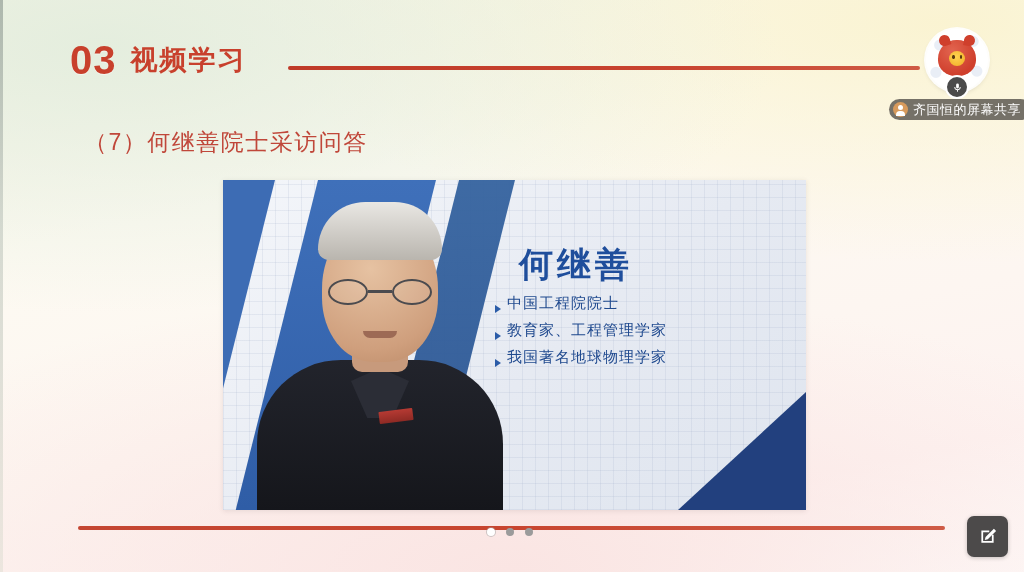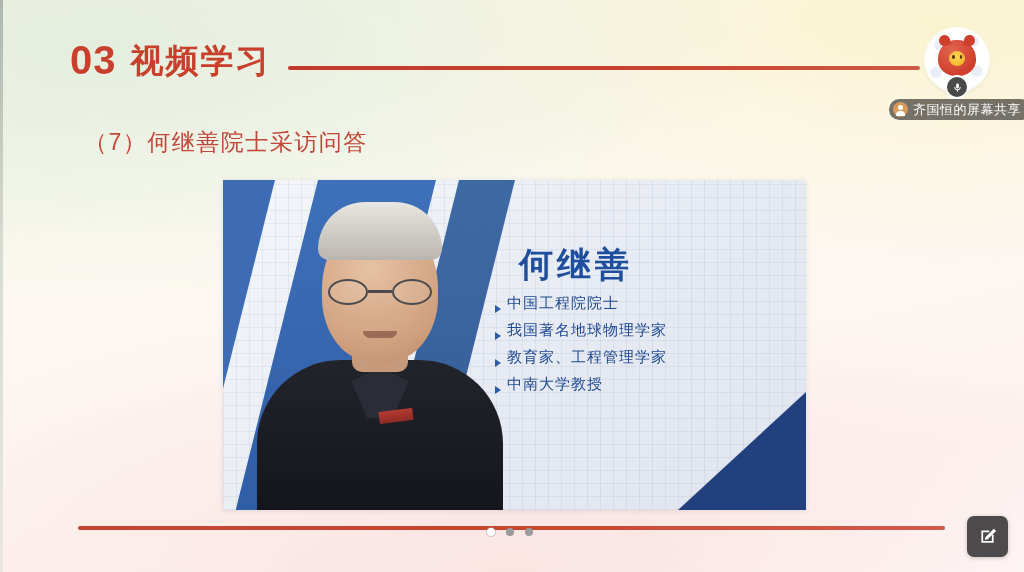--- a/index.html
+++ b/index.html
@@ -25,21 +25,21 @@
     opacity:.75;
   }
 
   
   .header{ position:absolute; left:70px; top:40px; display:flex; align-items:center; }
   .sec-num{
     font-size:40px; font-weight:bold; color:#c8402c; letter-spacing:1px;
     line-height:1; text-shadow:0 1px 0 rgba(255,255,255,.5);
   }
   .sec-title{
-    font-size:33px; font-weight:bold; color:#c8402c; margin-left:14px;
+    font-size:27px; font-weight:bold; color:#c8402c; margin-left:14px;
     line-height:1; letter-spacing:2px;
   }
   .title-rule{
     position:absolute; left:288px; top:66px; width:632px; height:4px;
     background:linear-gradient(90deg,#bf3a28,#c8432f 60%,#cf5a45);
     border-radius:2px;
   }
   .subtitle{
     position:absolute; left:84px; top:127px;
     font-size:23px; color:#c0473a; letter-spacing:1.5px; font-weight:500;
@@ -274,29 +274,25 @@
 
     <div class="slide-name">何继善</div>
 
     <ul class="slide-bullets">
       <li>
         <span class="tri"></span>
         <span class="btxt">中国工程院院士</span>
       </li>
       <li>
         <span class="tri"></span>
-        <span class="btxt">我国著名地球物理学家</span>
-      </li>
-      <li>
-        <span class="tri"></span>
         <span class="btxt">教育家、工程管理学家</span>
       </li>
       <li>
         <span class="tri"></span>
-        <span class="btxt">中南大学教授</span>
+        <span class="btxt">我国著名地球物理学家</span>
       </li>
     </ul>
 
   </div>
 
   <div class="bottom-rule"></div>
   <div class="dots">
     <span class="on"></span>
     <span></span>
     <span></span>

